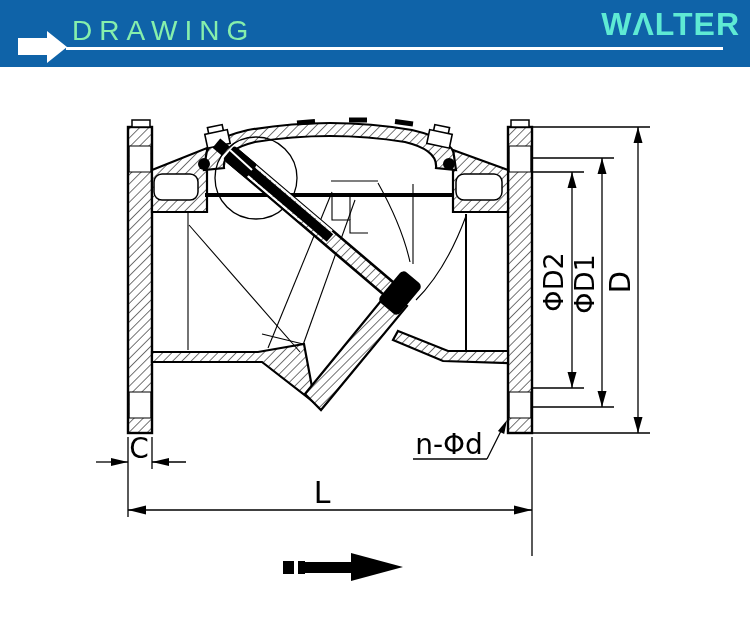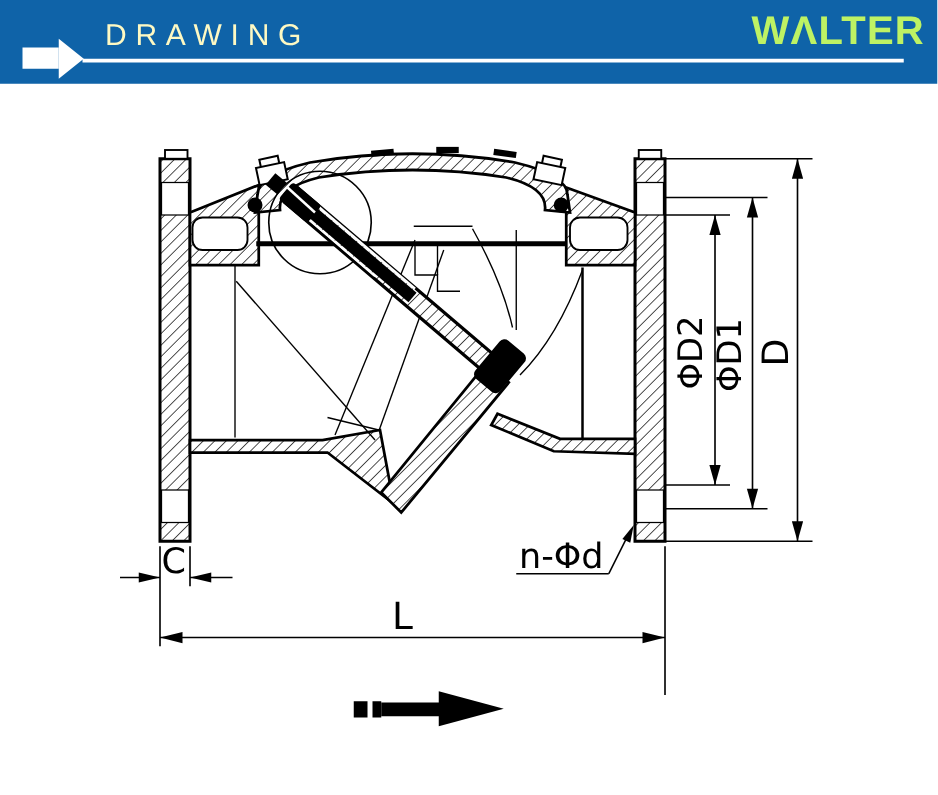--- a/index.html
+++ b/index.html
@@ -6,22 +6,22 @@
             font-family:"Liberation Sans", sans-serif;}
   .stage{position:relative;width:750px;height:636px;background:#fff;}
 
   
   .header{position:absolute;left:0;top:0;width:750px;height:67px;background:#0F63A8;z-index:5;}
   .hdr-rule{position:absolute;left:66px;top:47px;width:657px;height:3px;background:#ffffff;}
   .hdr-arrow{position:absolute;left:0;top:0;width:80px;height:67px;}
   .hdr-arrow .a-rect{position:absolute;left:18px;top:38px;width:29px;height:17px;background:#ffffff;}
   .hdr-arrow .a-tip{position:absolute;left:47px;top:31px;width:0;height:0;
       border-top:16px solid transparent;border-bottom:16px solid transparent;border-left:20px solid #ffffff;}
-  .hdr-title{position:absolute;left:84px;top:15px;color:#fef9c3;font-size:24px;letter-spacing:7px;font-weight:400;}
-  .hdr-brand{position:absolute;right:10px;top:6px;color:#bef264;font-size:32px;font-weight:800;letter-spacing:1px;}
+  .hdr-title{position:absolute;left:72px;top:15px;color:#86efac;font-size:28px;letter-spacing:7px;font-weight:400;}
+  .hdr-brand{position:absolute;right:10px;top:6px;color:#5eead4;font-size:32px;font-weight:800;letter-spacing:1px;}
 
   
   svg{position:absolute;left:0;top:0;}
   .dimtext{font-family:"DejaVu Sans", sans-serif;fill:#000;}
 </style>
 </head>
 <body>
 
 <div class="stage">
 

